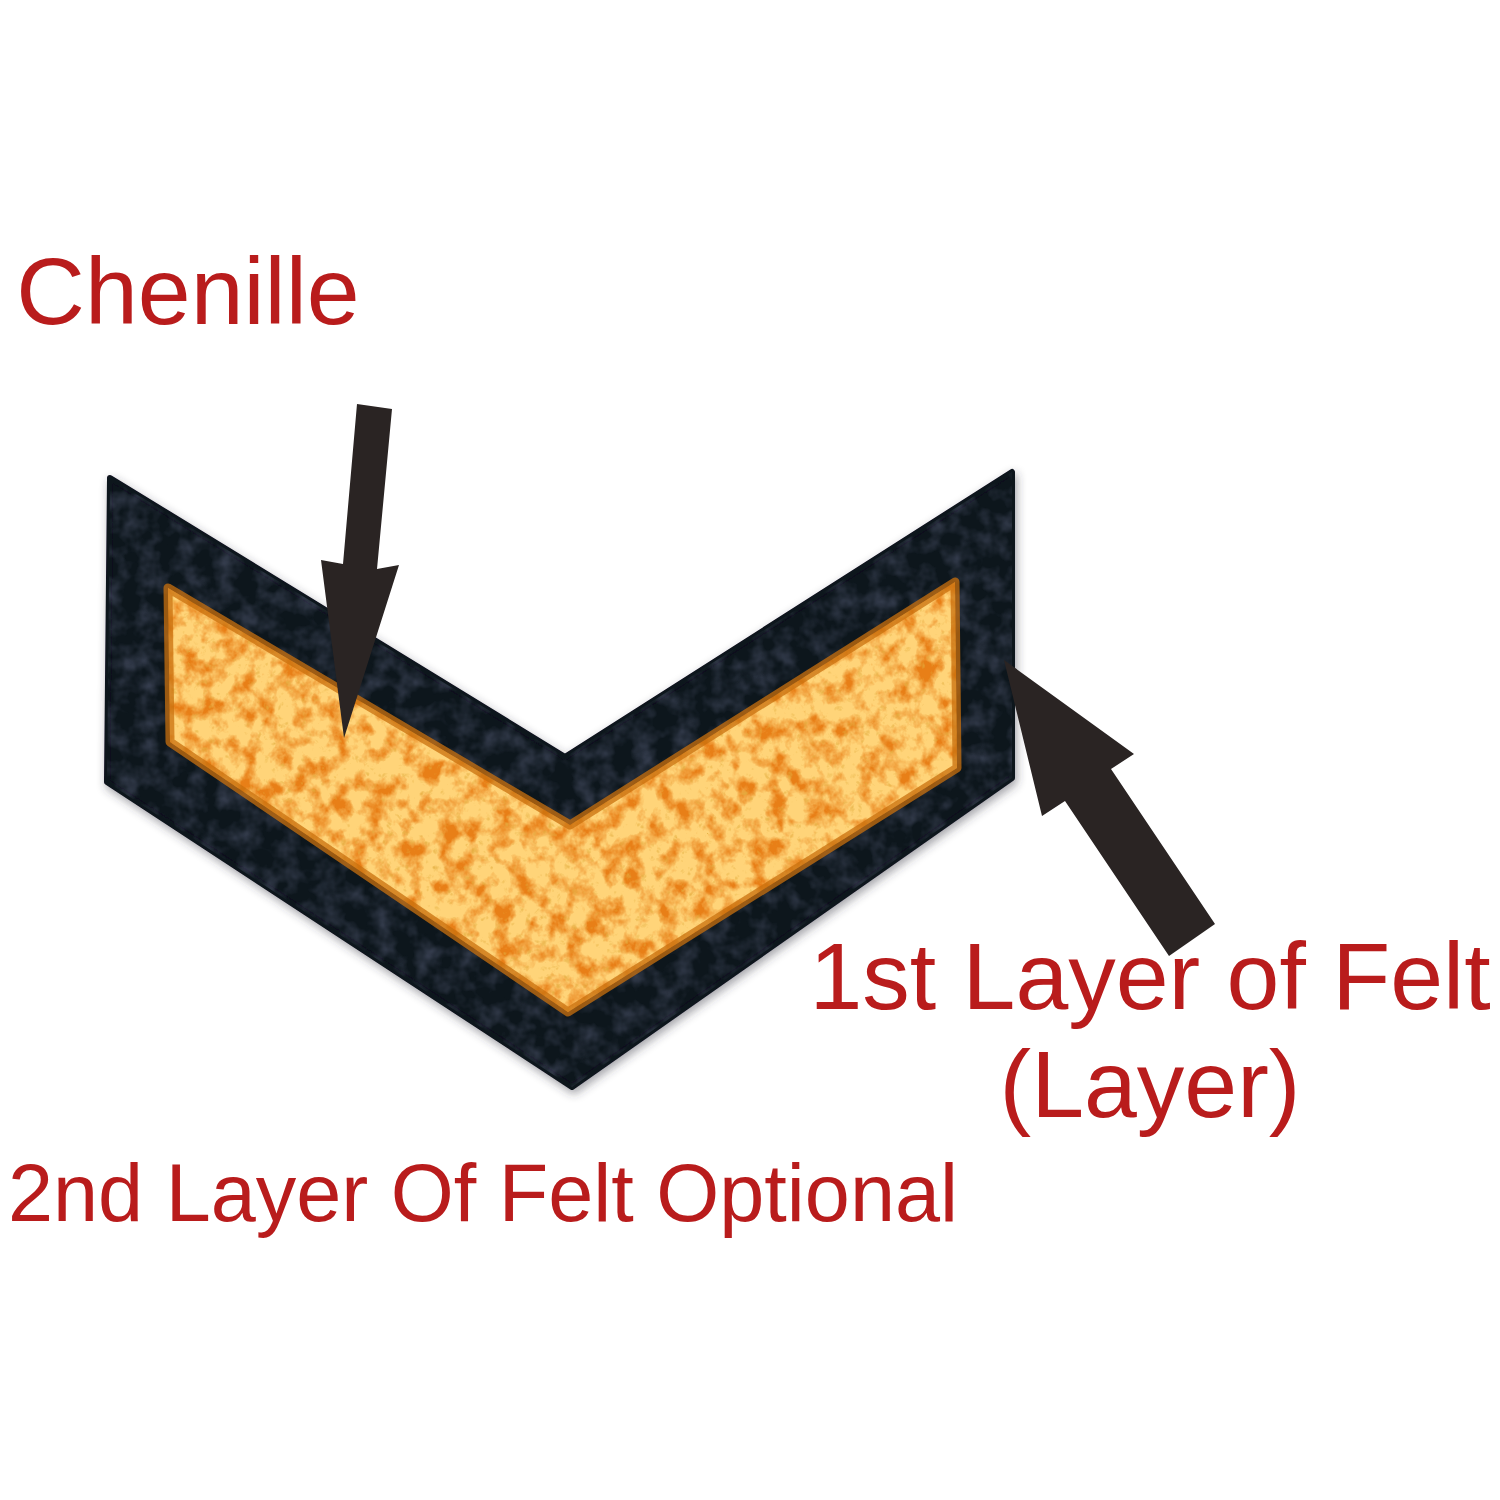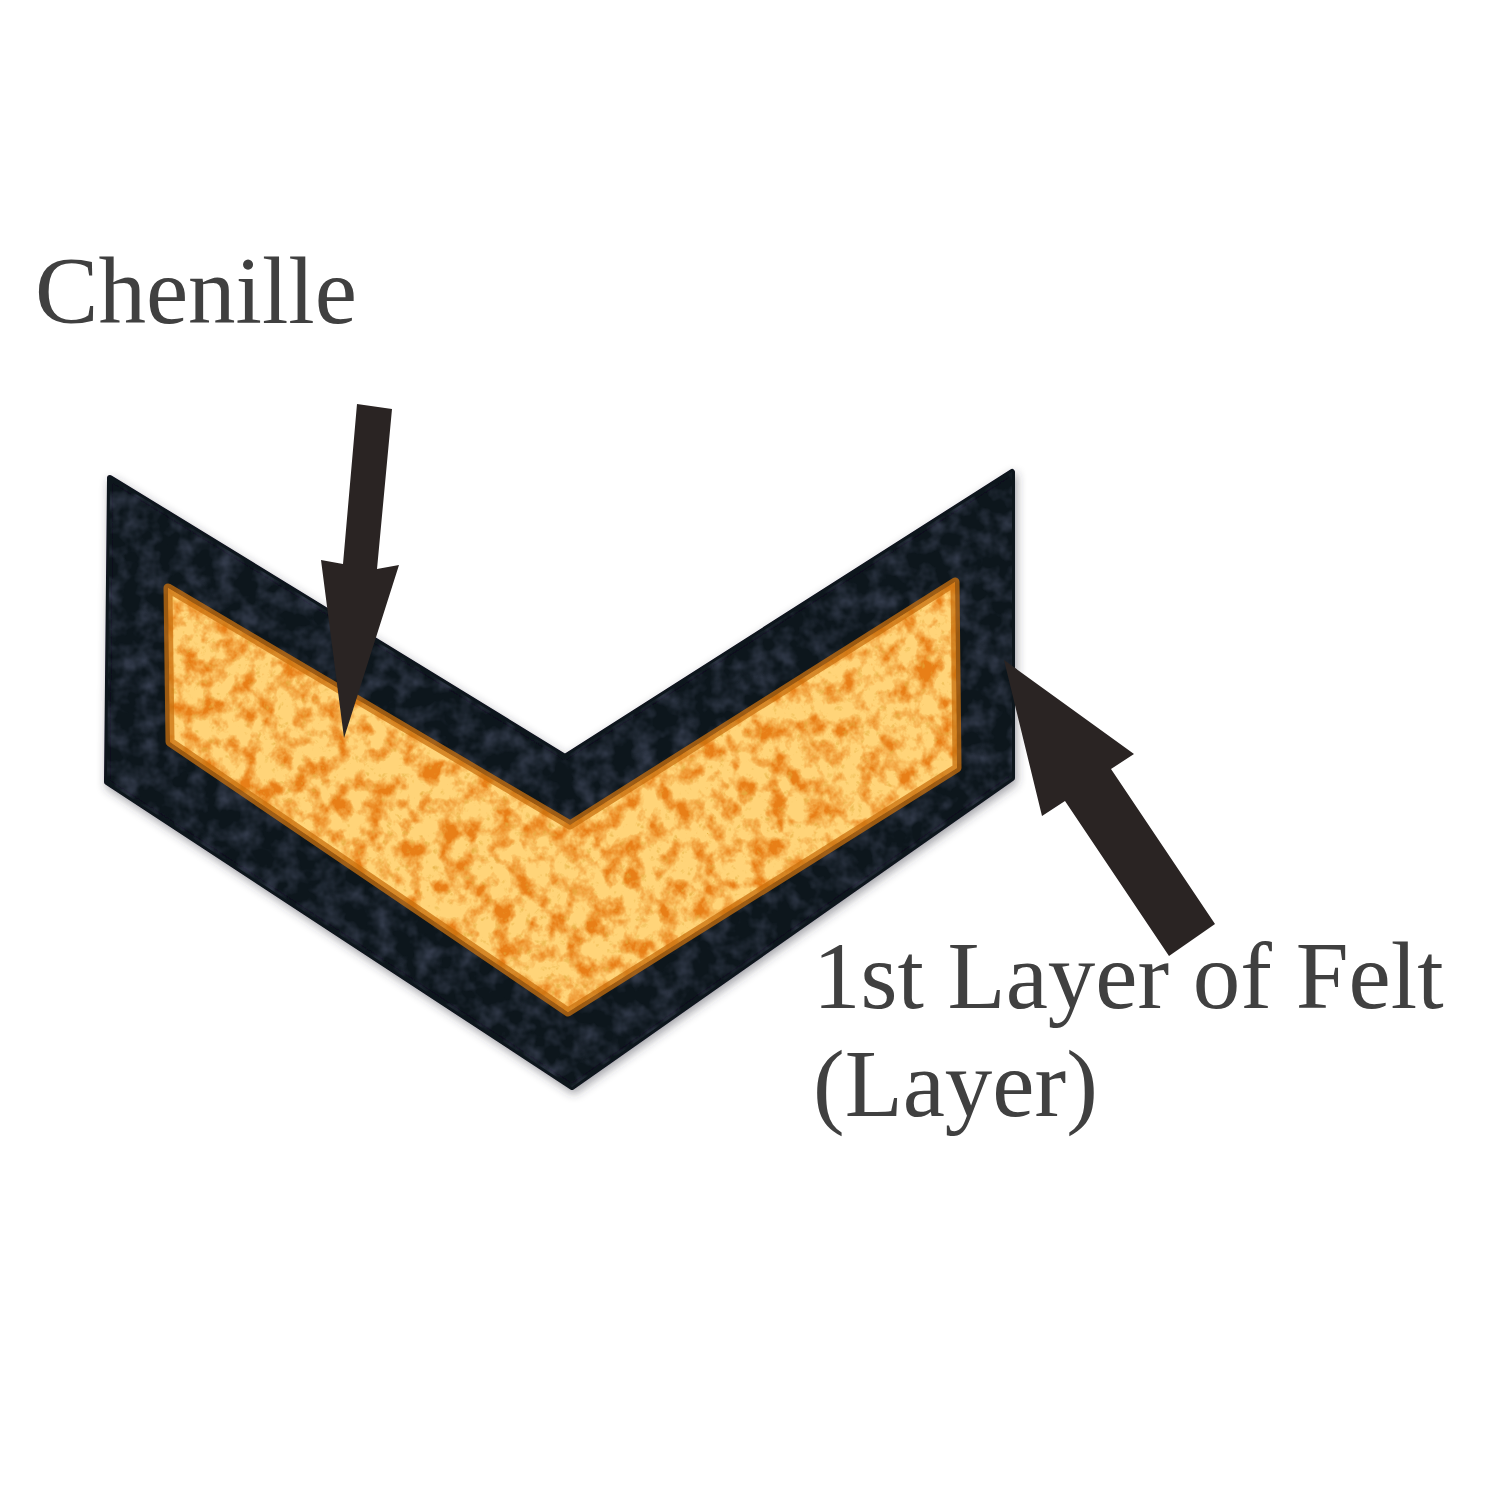--- a/index.html
+++ b/index.html
@@ -7,33 +7,33 @@
     position:relative;
     width:1500px;
     height:1500px;
     background:#ffffff;
     overflow:hidden;
     font-family:"Liberation Sans", sans-serif;
   }
   .patch-svg{position:absolute;left:0;top:0;width:1500px;height:1500px;}
   .label{
     position:absolute;
-    color:#404040;
-    font-family:Liberation Serif, serif;
+    color:#b91c1c;
+    font-family:Liberation Sans, sans-serif;
     white-space:nowrap;
-    margin-left:8px;
   }
   .label-chenille{
     left:0px; top:238px; width:376px;
     font-size:95px; line-height:106px;
     text-align:center;
   }
   .label-felt{
     left:805px; top:922px; width:690px;
     font-size:95px; line-height:108px;
+    text-align:center;
   }
   .label-optional{
     left:8px; top:1148px;
     font-size:81px; line-height:91px;
     text-align:left;
   }
 </style>
 </head>
 <body>
 
@@ -90,14 +90,17 @@
 
   <div class="label label-chenille">
     <div>Chenille</div>
   </div>
 
   <div class="label label-felt">
     <div>1st Layer of Felt</div>
     <div>(Layer)</div>
   </div>
 
+  <div class="label label-optional">
+    <span>2nd Layer Of Felt Optional</span>
+  </div>
 
 </div>
 
 </body></html>

